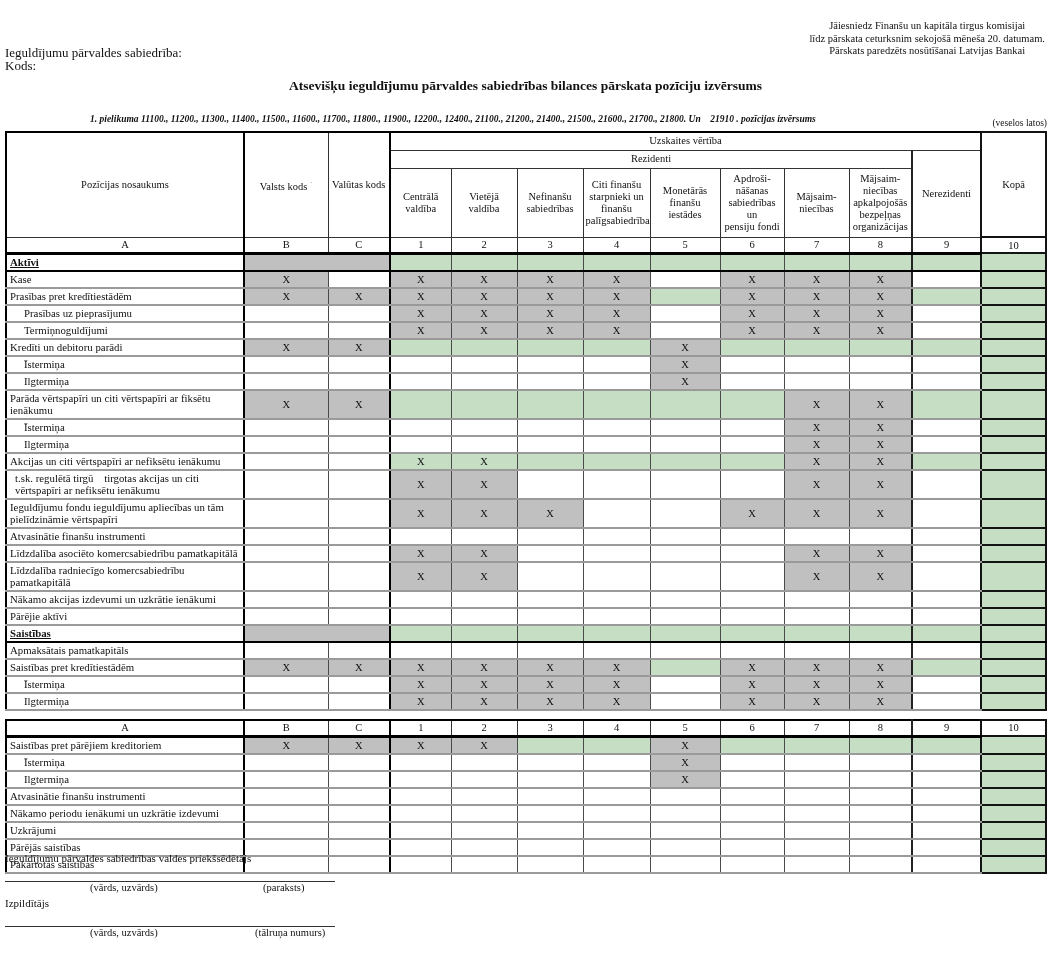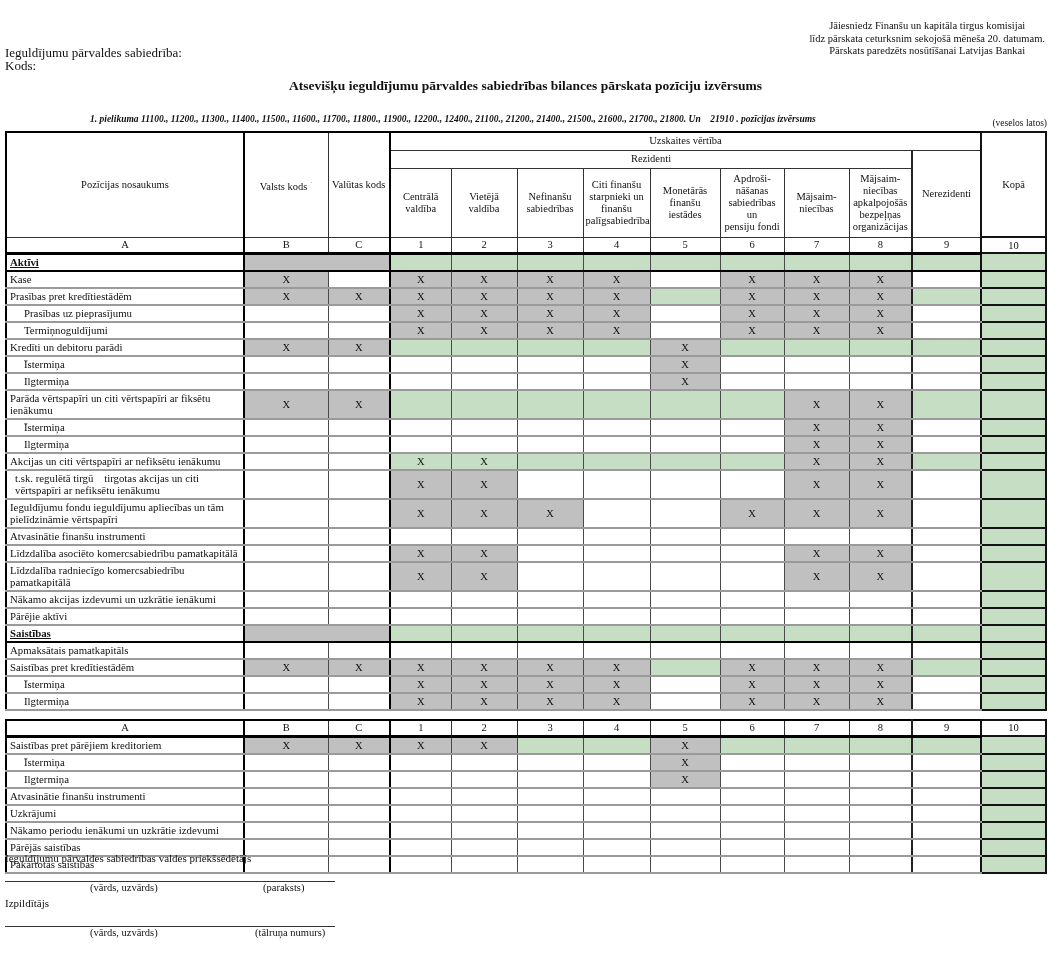--- a/index.html
+++ b/index.html
@@ -598,36 +598,36 @@
           <td class="c "></td>
           <td class="c "></td>
           <td class="c "></td>
           <td class="c "></td>
           <td class="c "></td>
           <td class="c "></td>
           <td class="c n9col"></td>
           <td class="c green total"></td>
         </tr>
         <tr class="main">
+          <td class="lab">Nākamo periodu ienākumi un uzkrātie izdevumi</td>
+          <td class="c bcol"></td>
+          <td class="c "></td>
+          <td class="c c1col"></td>
+          <td class="c "></td>
+          <td class="c "></td>
+          <td class="c "></td>
+          <td class="c "></td>
+          <td class="c "></td>
+          <td class="c "></td>
+          <td class="c "></td>
+          <td class="c n9col"></td>
+          <td class="c green total"></td>
+        </tr>
+        <tr class="main">
           <td class="lab">Uzkrājumi</td>
-          <td class="c bcol"></td>
-          <td class="c "></td>
-          <td class="c c1col"></td>
-          <td class="c "></td>
-          <td class="c "></td>
-          <td class="c "></td>
-          <td class="c "></td>
-          <td class="c "></td>
-          <td class="c "></td>
-          <td class="c "></td>
-          <td class="c n9col"></td>
-          <td class="c green total"></td>
-        </tr>
-        <tr class="main">
-          <td class="lab">Nākamo periodu ienākumi un uzkrātie izdevumi</td>
           <td class="c bcol"></td>
           <td class="c "></td>
           <td class="c c1col"></td>
           <td class="c "></td>
           <td class="c "></td>
           <td class="c "></td>
           <td class="c "></td>
           <td class="c "></td>
           <td class="c "></td>
           <td class="c "></td>

